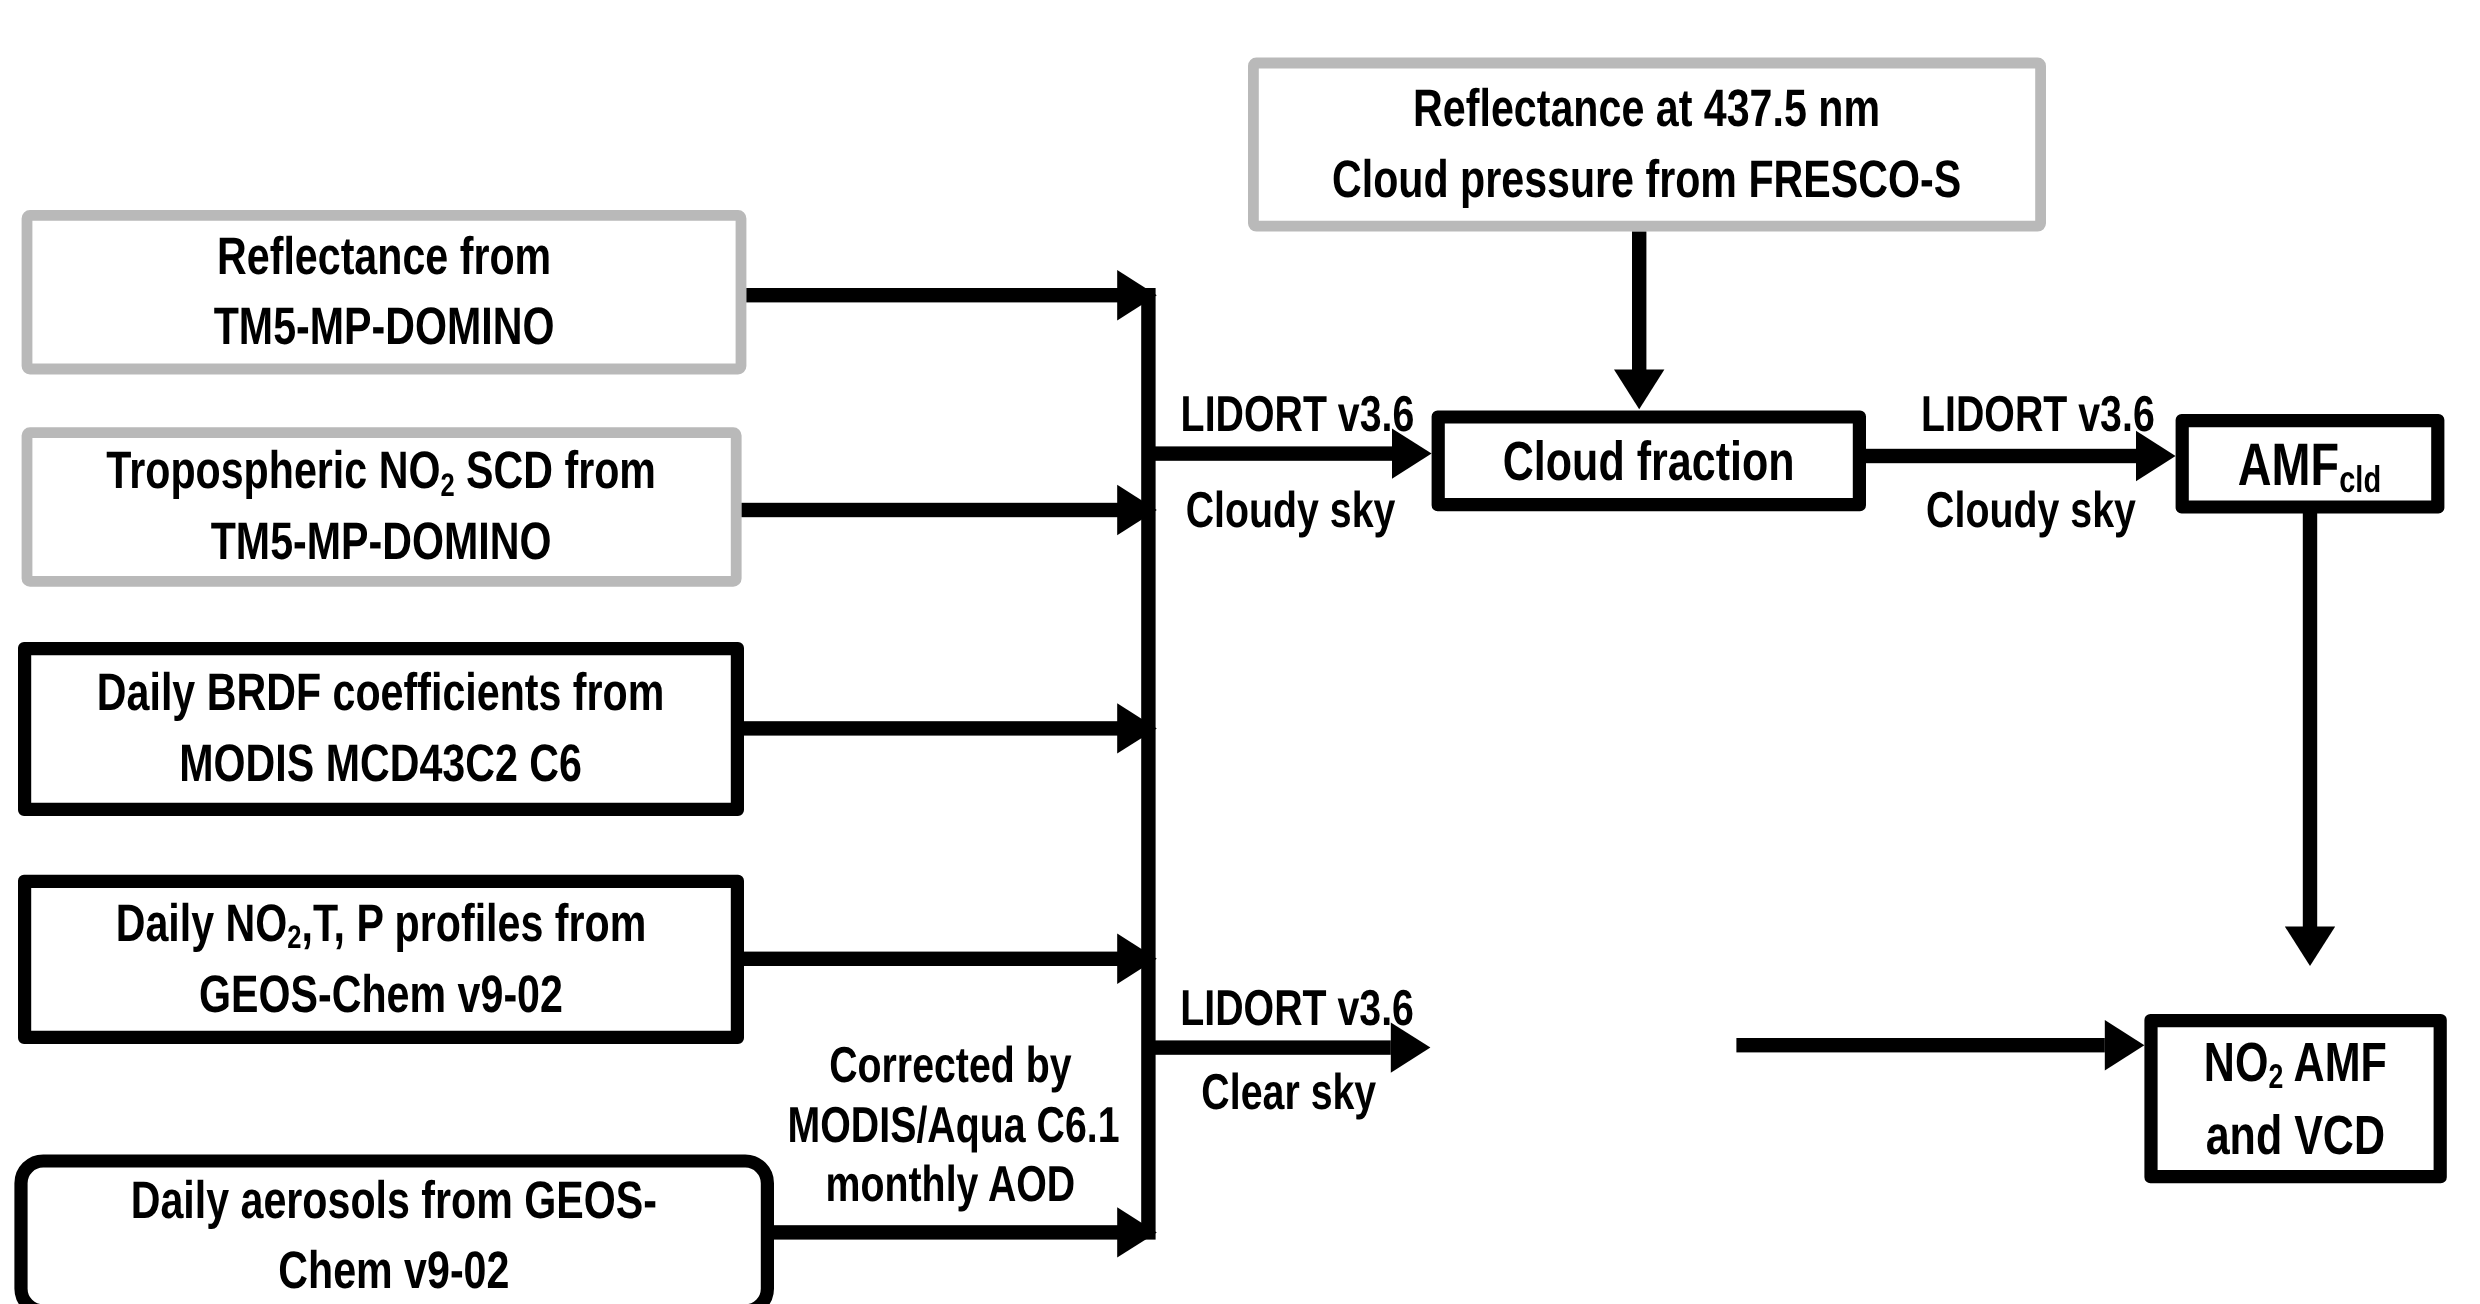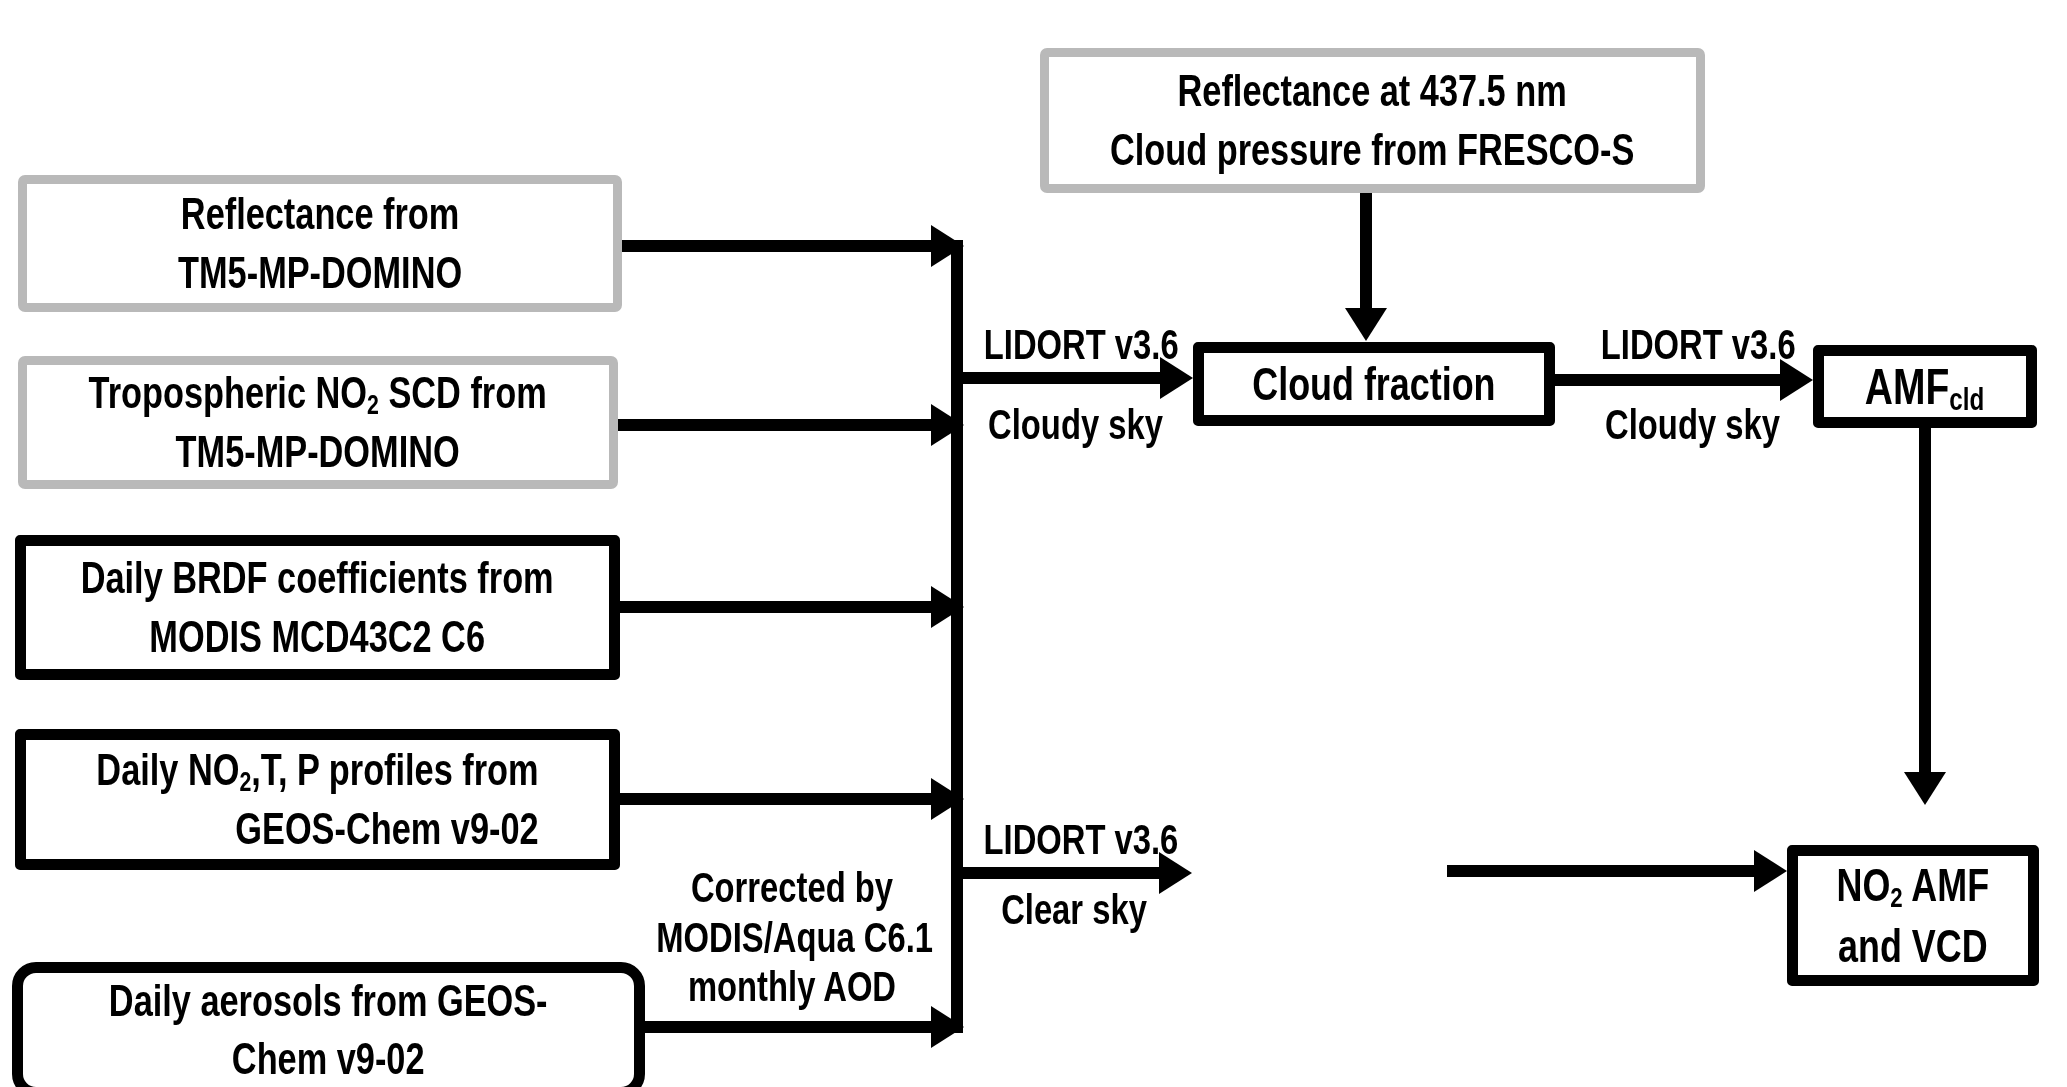--- a/index.html
+++ b/index.html
@@ -110,21 +110,21 @@
     </div>
   </div>
 
   <div class="node black" style="left:15px; top:502px; width:605px; height:145px;align-items:center;">
     <div class="node-text">
       <div>Daily BRDF coefficients from</div>
       <div>MODIS MCD43C2 C6</div>
     </div>
   </div>
 
-  <div class="node black" style="left:15px; top:696px; width:605px; height:141px;text-align:right;">
+  <div class="node black" style="left:15px; top:696px; width:605px; height:141px;">
     <div class="node-text">
       <div><span>Daily NO</span><span class="subscript">2</span><span>,T, P profiles from</span></div>
       <div>GEOS-Chem v9-02</div>
     </div>
   </div>
 
   <div class="node black" style="left:12px; top:929px; width:633px; height:136px;border-radius:24px;">
     <div class="node-text">
       <div>Daily aerosols from GEOS-</div>
       <div>Chem v9-02</div>

